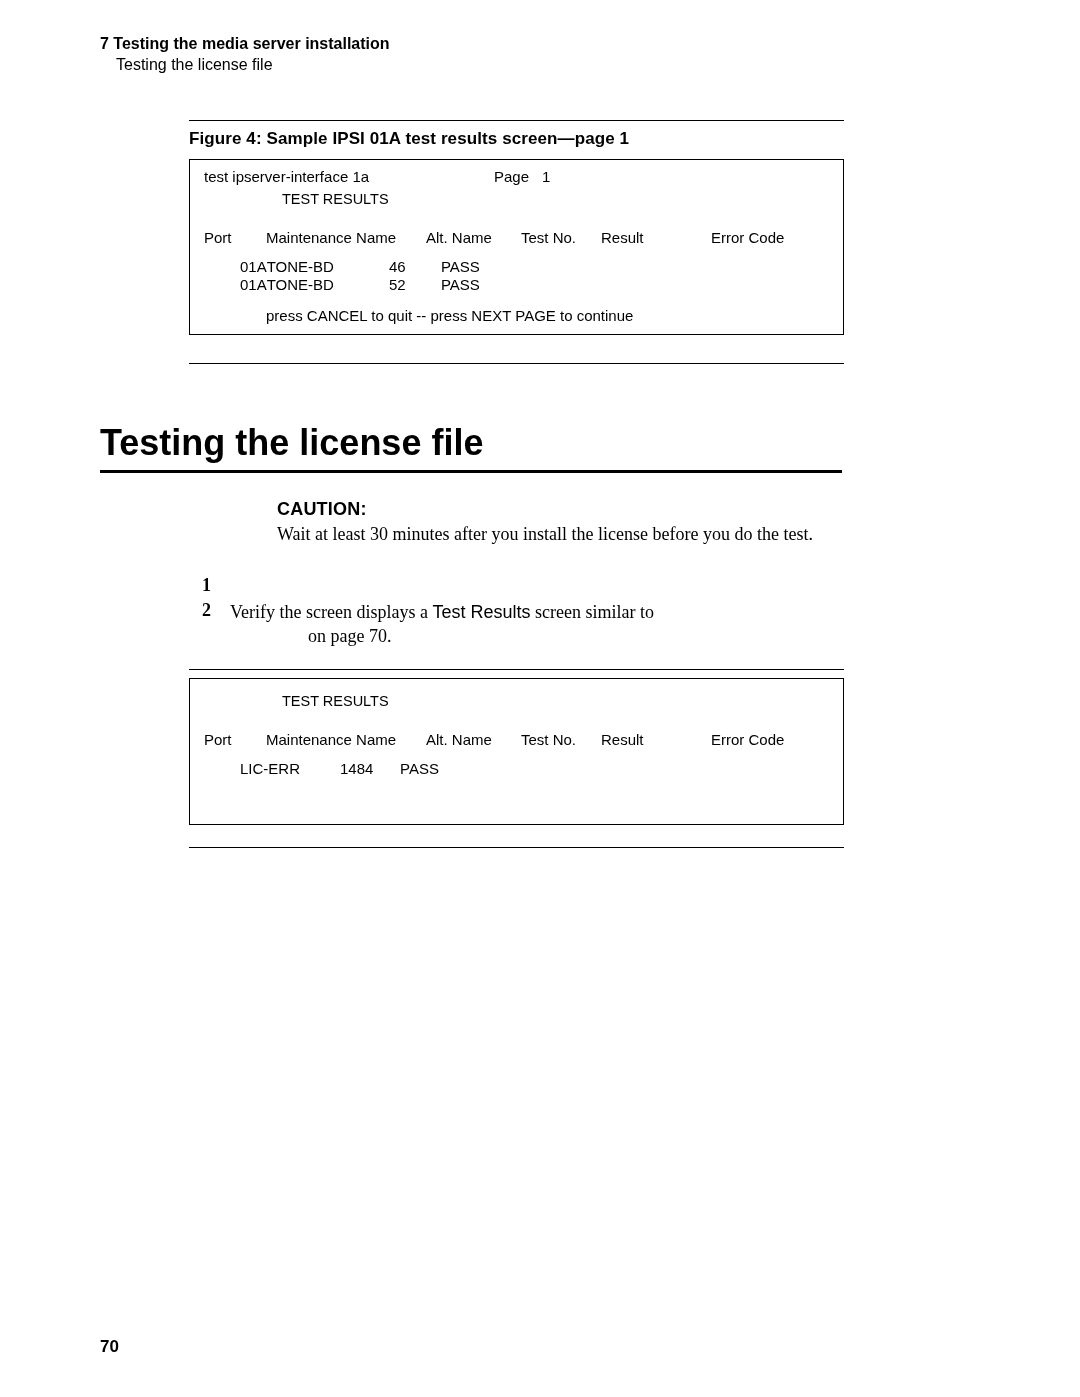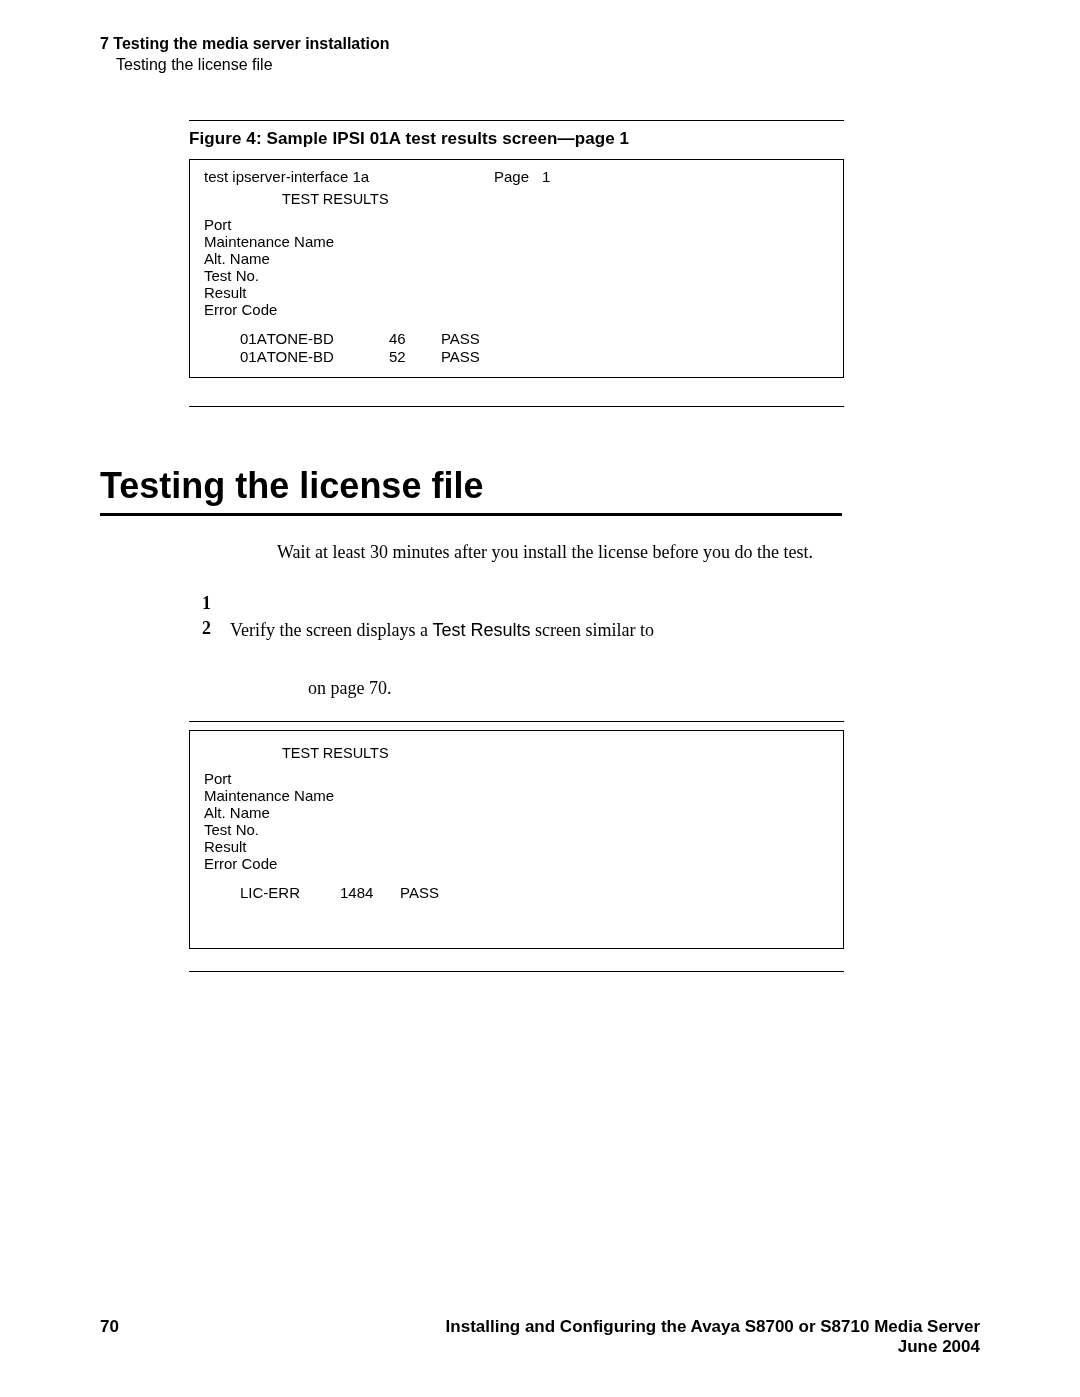--- a/index.html
+++ b/index.html
@@ -44,24 +44,23 @@
   }
   .term-box {
     border: 1px solid #000;
     padding: 8px 14px 10px 14px;
     font-size: 15px;
     font-family: "Helvetica Neue", Helvetica, Arial, sans-serif;
   }
   .term-row { display: flex; }
   .term-center { text-align: left; padding-left: 78px; margin-top: 6px; font-size: 14.5px; }
   .term-cols {
-    margin-top: 9px;
+    margin-top: 22px;
     display: flex;
     font-size: 15px;
-    flex-direction: column;
   }
   .term-cols .c1 { width: 62px; }
   .term-cols .c2 { width: 160px; }
   .term-cols .c3 { width: 95px; }
   .term-cols .c4 { width: 80px; }
   .term-cols .c5 { width: 110px; }
   .term-cols .c6 { width: 105px; }
   .data-rows { margin-top: 12px; }
   .data-rows .row { display: flex; font-size: 15px; line-height: 1.25; margin-left: 36px; }
   .footnote {
@@ -110,21 +109,21 @@
     width: 28px;
     flex-shrink: 0;
   }
   .step .body {
     font-family: Georgia, "Times New Roman", serif;
     font-size: 18px;
     line-height: 1.35;
   }
   .step .body .sans { font-family: "Helvetica Neue", Helvetica, Arial, sans-serif; }
   .step .body .bold { font-weight: bold; }
-  .step .body .indent { padding-left: 78px; display: block; margin-top: 34px; }
+  .step .body .indent { padding-left: 78px; display: block; }
 
   .hr3 { border: 0; border-top: 1px solid #000; margin: 20px 0 8px 0; }
 
   .footer {
     position: absolute;
     bottom: 40px;
     left: 100px;
     right: 100px;
   }
   .footer-line {
@@ -177,29 +176,31 @@
           <span>PASS</span>
         </div>
         <div class="row">
           <span class="c1">01A</span>
           <span class="c2">TONE-BD</span>
           <span style="width:55px"></span>
           <span style="width:52px">52</span>
           <span>PASS</span>
         </div>
       </div>
+      <div class="footnote" style="text-align:left; padding-left:62px;">press CANCEL to quit --  press NEXT PAGE to continue</div>
     </div>
 
     <hr class="hr2">
   </div>
 
   <h1 class="h1">Testing the license file</h1>
   <hr class="h1-rule">
 
   <div class="caution-block">
+    <div class="caution-label">CAUTION:</div>
     <div class="caution-text">Wait at least 30 minutes after you install the license before you do the test.</div>
   </div>
 
   <div class="steps">
     <div class="step">
       <div class="num">1</div>
     </div>
     <div class="step">
       <div class="num">2</div>
       <div class="body">
@@ -232,20 +233,16 @@
         </div>
       </div>
     </div>
 
     <hr class="hr2" style="margin-top:22px">
   </div>
 
   <div class="footer">
     <div class="footer-line">
       <span>70</span>
-      <span class="footer-right">
-        <span>Installing and Configuring the Avaya S8700 or S8710 Media Server</span><br>
-        <span>June 2004</span>
-      </span>
     </div>
   </div>
 
 </div>
 
 </body></html>

